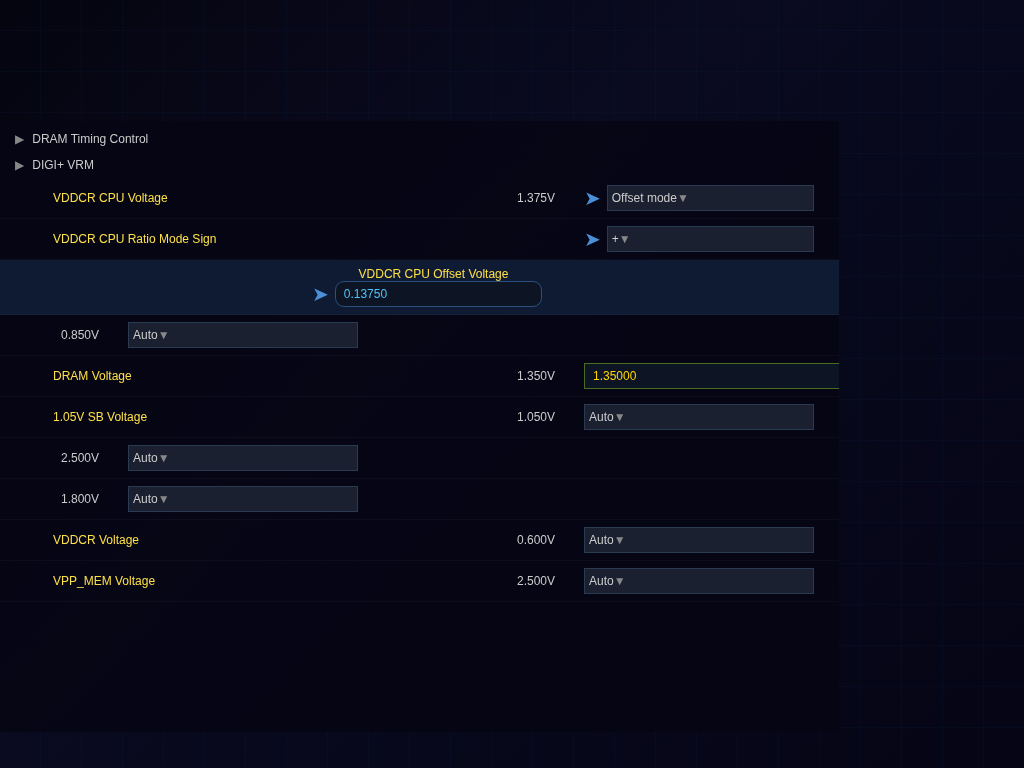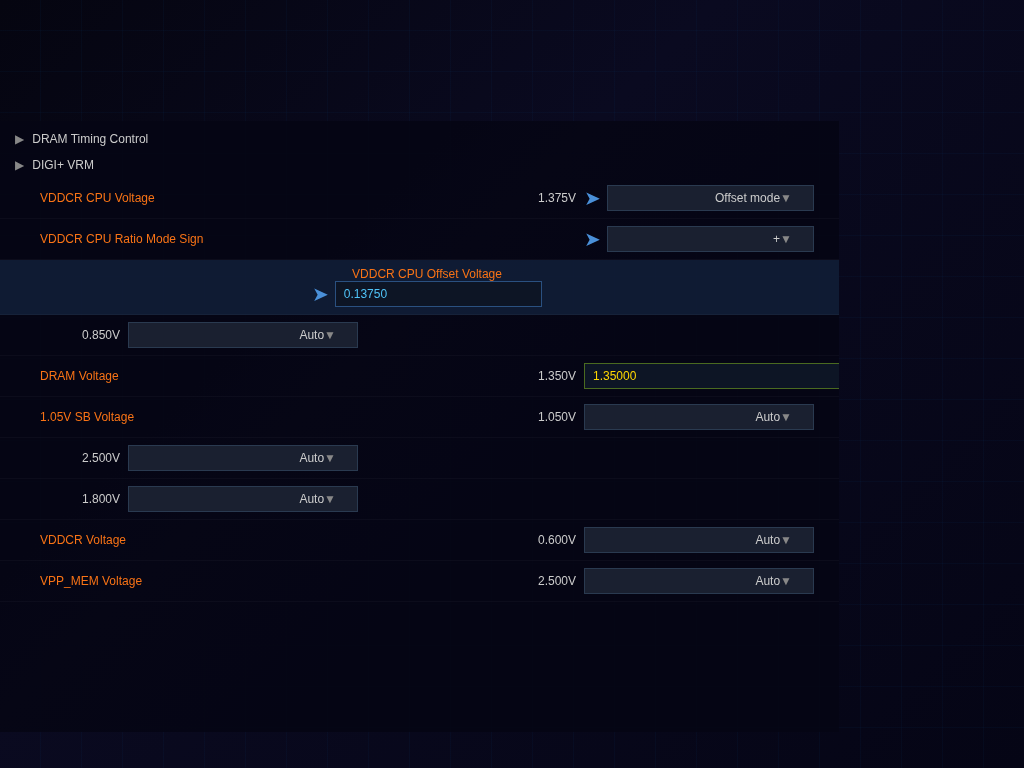--- a/index.html
+++ b/index.html
@@ -180,45 +180,46 @@
       min-height: 38px;
     }
 
     .setting-row.highlighted {
       background: rgba(30, 60, 100, 0.4);
       flex-direction: column;
     }
 
     .setting-name {
       flex: 1;
-      color: #f97316;
+      color: #fde047;
       font-size: 12px;
+      margin-left: 13px;
     }
 
     .setting-value {
       width: 80px;
       color: #ccc;
       font-size: 12px;
-      text-align: right;
+      text-align: center;
       margin-right: 8px;
     }
 
     .setting-control {
       width: 230px;
     }
 
     .dropdown {
       width: 100%;
       background: #1a2030;
       border: 1px solid #2a3a50;
       color: #ccc;
-      padding: 5px 21px;
+      padding: 5px 4px;
       font-size: 12px;
       display: flex;
-      justify-content: flex-end;
+      justify-content: flex-start;
       align-items: center;
       cursor: pointer;
     }
 
     .dropdown-arrow { color: #888; }
 
     .text-input {
       width: 100%;
       background: #0d1525;
       border: 1px solid #2a5080;
@@ -459,21 +460,21 @@
           </div>
         </div>
       </div>
 
       <div class="setting-row highlighted">
         <span class="setting-name">VDDCR CPU Offset Voltage</span>
         <span class="setting-value"></span>
         <div class="setting-control">
           <div style="display:flex; align-items:center;">
             <span class="blue-arrow">➤</span>
-            <input type="text" class="text-input blue" style="width: 228px;" value="0.13750">
+            <input type="text" class="text-input blue" style="width: 228px; border-radius: 9px;" value="0.13750">
           </div>
         </div>
       </div>
 
       <div class="setting-row">
         <span class="setting-value">0.850V</span>
         <div class="setting-control">
           <div class="dropdown">
             <span>Auto</span>
             <span class="dropdown-arrow">▼</span>

